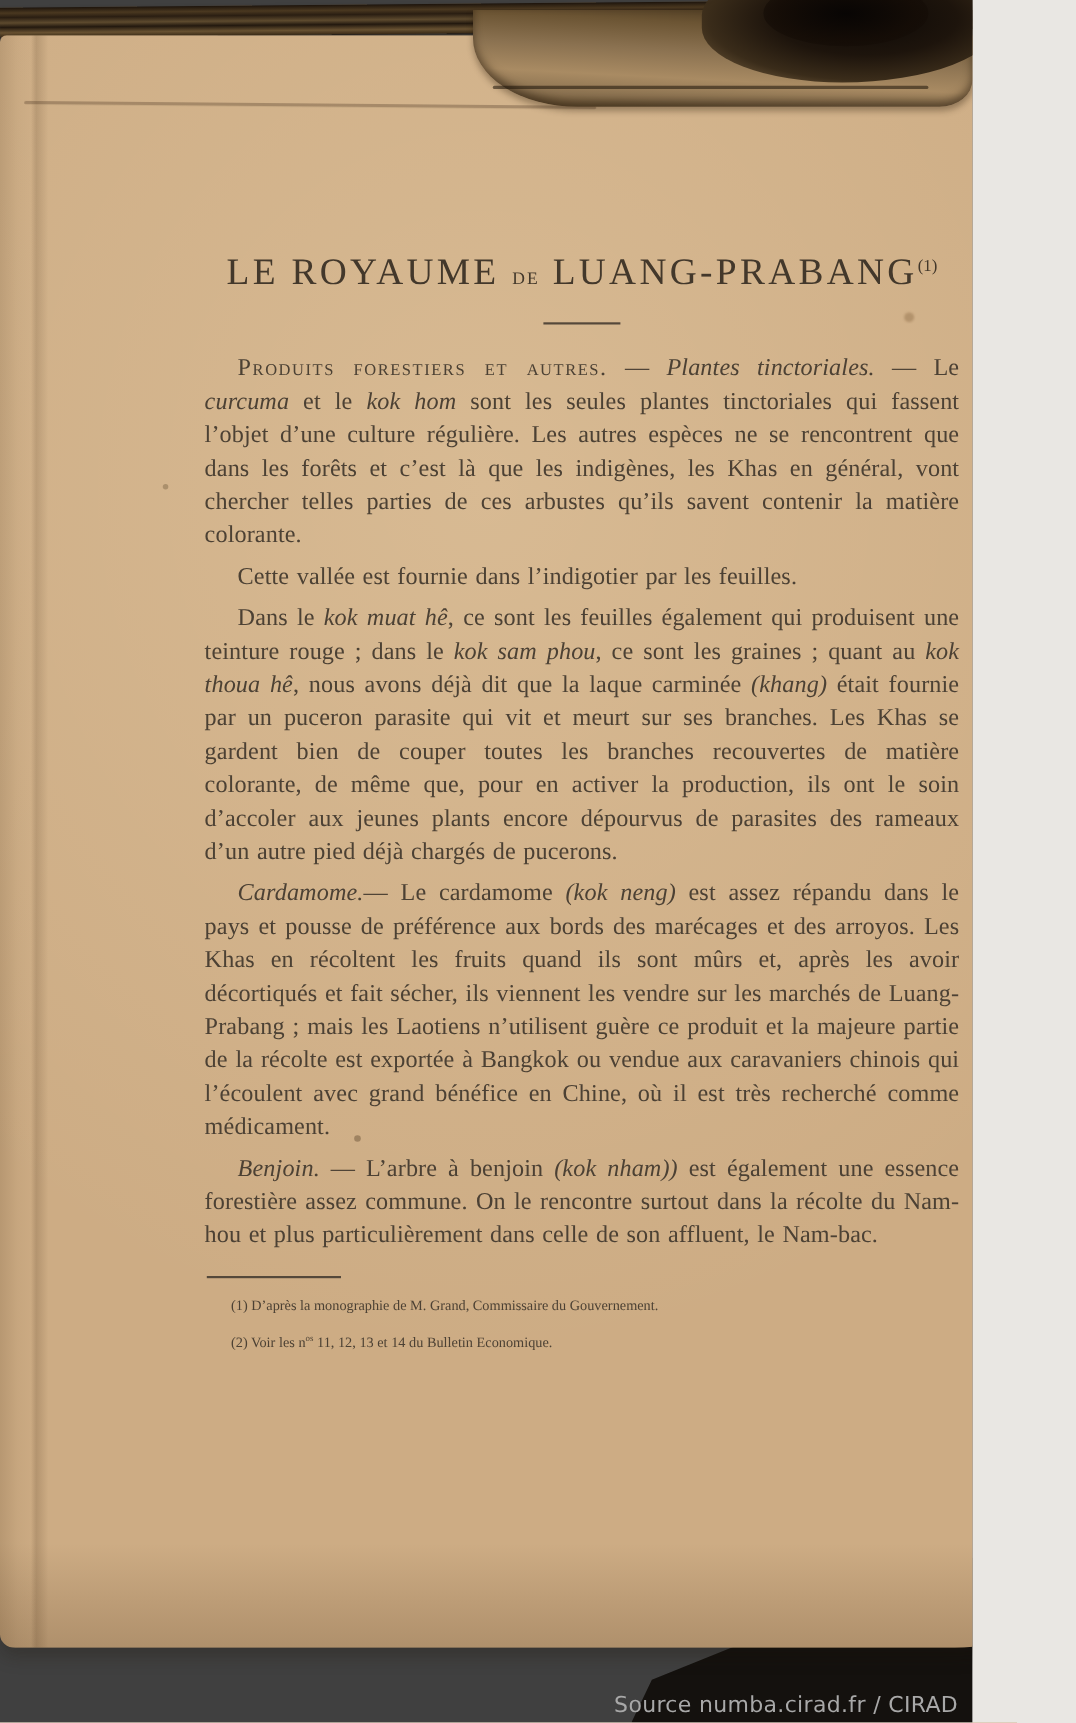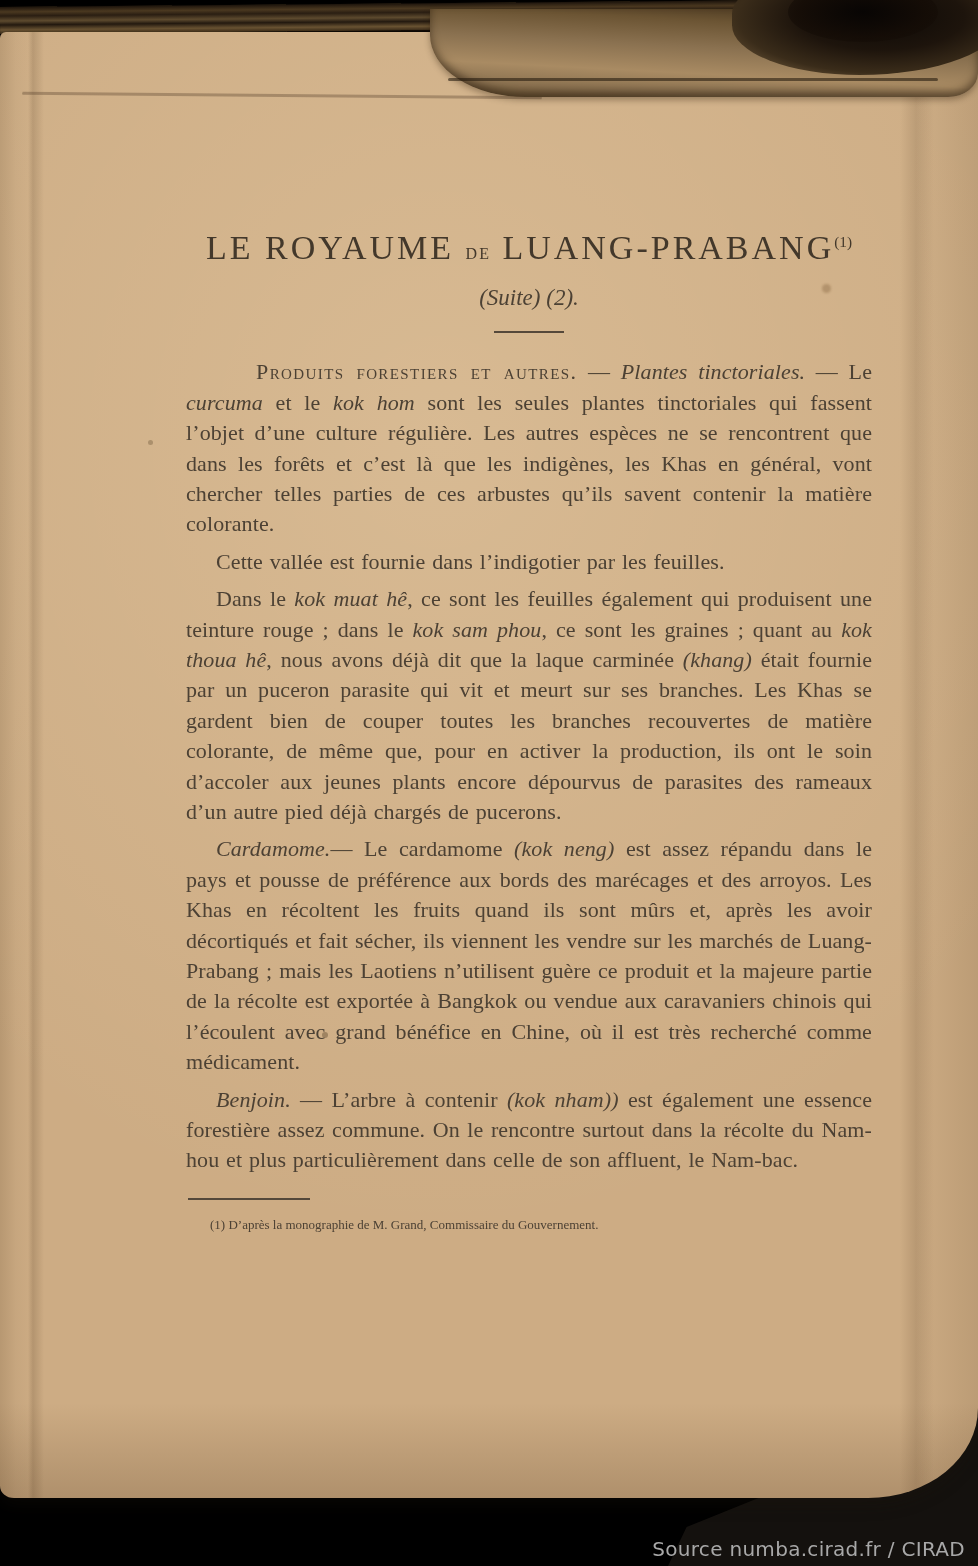--- a/index.html
+++ b/index.html
@@ -2,22 +2,22 @@
 <html><head>
 <meta charset="utf-8">
 <style>
   html,body { margin:0; padding:0; }
   body {
     width:978px; height:1566px;
     background:#e9e7e3;
     font-family:"Liberation Serif", "DejaVu Serif", serif;
   }
   .scene {
-    position:relative; width:978px; height:1566px;
-    background:#000000; overflow:hidden;
+    position:relative; width:884px; height:1566px;
+    background:#404040; overflow:hidden;
   }
 
   
   .band-a {
     position:absolute; left:0; top:7px; right:0; height:27px; z-index:2;
     background:repeating-linear-gradient(180deg,
       #1d140c 0px, #4a3820 5px, #2a1e12 9px, #5d4a2e 14px,
       #241a10 18px, #6b5433 23px, #3a2b18 27px);
     transform:rotate(-0.5deg); transform-origin:left center;
     box-shadow:0 2px 4px rgba(40,25,10,0.45);
@@ -95,21 +95,21 @@
   .title-rule {
     width:70px; height:0; margin:20px auto 24px auto;
     border-top:2px solid #55483a;
   }
   .body-p {
     margin:0 0 7px 0;
     font-size:22px; line-height:30.4px;
     text-align:justify; text-indent:30px;
     letter-spacing:0.1px; word-spacing:1.2px;
   }
-  .sc { font-variant:small-caps; letter-spacing:1.4px;margin-left:40px; }
+  .sc { font-variant:small-caps; letter-spacing:1.4px; }
   .it { font-style:italic; }
   .footnotes { margin-top:22px; }
   .fn-rule { width:122px; height:0; border-top:2px solid #54483a; margin:0 0 10px 2px; }
   .fn-line {
     margin:0; font-size:13px; line-height:30px; text-indent:24px;
   }
   .fn-line sup { font-size:0.62em; }
 
   
   .watermark {
@@ -129,38 +129,38 @@
   <div class="paper">
     <div class="crease-top"></div>
     <div class="foxing spot-1"></div>
     <div class="foxing spot-2"></div>
     <div class="foxing spot-3"></div>
 
     <div class="content">
 
       <h1 class="title"><span>LE ROYAUME </span><span class="t-de">de</span><span> LUANG-PRABANG</span><sup>(1)</sup></h1>
 
-      <div class="subtitle">(Suite) (2).</div>
 
       <div class="title-rule"></div>
 
       <p class="body-p"><span class="sc">Produits forestiers et autres.</span><span> — </span><span class="it">Plantes tinctoriales.</span><span> — Le </span><span class="it">curcuma</span><span> et le </span><span class="it">kok hom</span><span> sont les seules plantes tinctoriales qui fassent l’objet d’une culture régulière. Les autres espèces ne se rencontrent que dans les forêts et c’est là que les indigènes, les Khas en général, vont chercher telles parties de ces arbustes qu’ils savent contenir la matière colorante.</span></p>
 
       <p class="body-p"><span>Cette vallée est fournie dans l’indigotier par les feuilles.</span></p>
 
       <p class="body-p"><span>Dans le </span><span class="it">kok muat hê</span><span>, ce sont les feuilles également qui produisent une teinture rouge ; dans le </span><span class="it">kok sam phou</span><span>, ce sont les graines ; quant au </span><span class="it">kok thoua hê</span><span>, nous avons déjà dit que la laque carminée </span><span class="it">(khang)</span><span> était fournie par un puceron parasite qui vit et meurt sur ses branches. Les Khas se gardent bien de couper toutes les branches recouvertes de matière colorante, de même que, pour en activer la production, ils ont le soin d’accoler aux jeunes plants encore dépourvus de parasites des rameaux d’un autre pied déjà chargés de pucerons.</span></p>
 
       <p class="body-p"><span class="it">Cardamome.</span><span>— Le cardamome </span><span class="it">(kok neng)</span><span> est assez répandu dans le pays et pousse de préférence aux bords des marécages et des arroyos. Les Khas en récoltent les fruits quand ils sont mûrs et, après les avoir décortiqués et fait sécher, ils viennent les vendre sur les marchés de Luang-Prabang ; mais les Laotiens n’utilisent guère ce produit et la majeure partie de la récolte est exportée à Bangkok ou vendue aux caravaniers chinois qui l’écoulent avec grand bénéfice en Chine, où il est très recherché comme médicament.</span></p>
 
-      <p class="body-p"><span class="it">Benjoin.</span><span> — L’arbre à contenir </span><span class="it">(kok nham))</span><span> est également une essence forestière assez commune. On le rencontre surtout dans la récolte du Nam-hou et plus particulièrement dans celle de son affluent, le Nam-bac.</span></p>
+      <p class="body-p"><span class="it">Benjoin.</span><span> — L’arbre à benjoin </span><span class="it">(kok nham))</span><span> est également une essence forestière assez commune. On le rencontre surtout dans la récolte du Nam-hou et plus particulièrement dans celle de son affluent, le Nam-bac.</span></p>
 
 
       <div class="footnotes">
         <div class="fn-rule"></div>
         <p class="fn-line">(1) D’après la monographie de M. Grand, Commissaire du Gouvernement.</p>
+        <p class="fn-line"><span>(2) Voir les n</span><sup>os</sup><span> 11, 12, 13 et 14 du Bulletin Economique.</span></p>
       </div>
 
     </div>
   </div>
 
   <div class="band-b">
     <div class="band-b-line"></div>
   </div>
   <div class="binding-blob"></div>
   <div class="binding-blob-core"></div>

